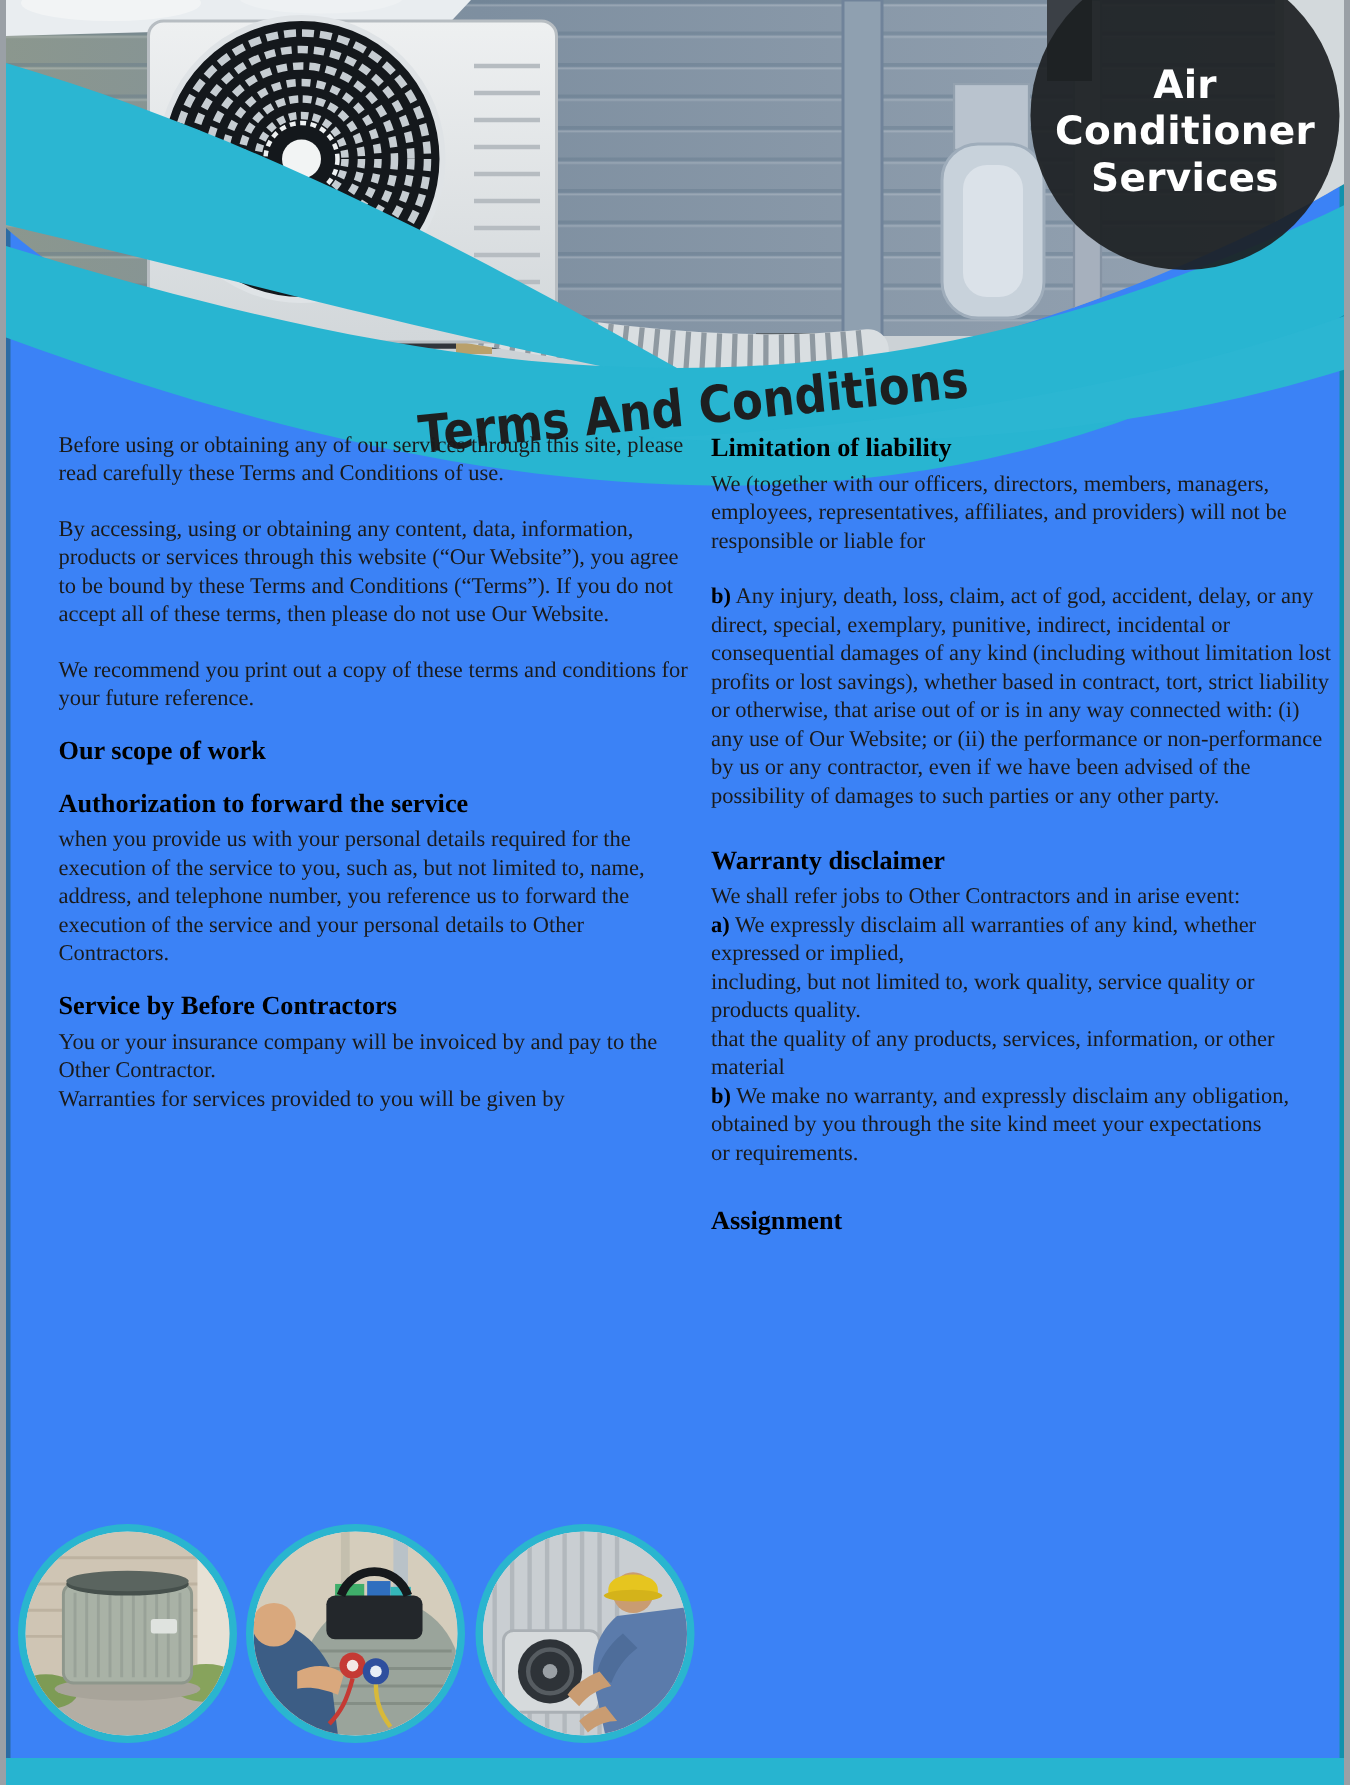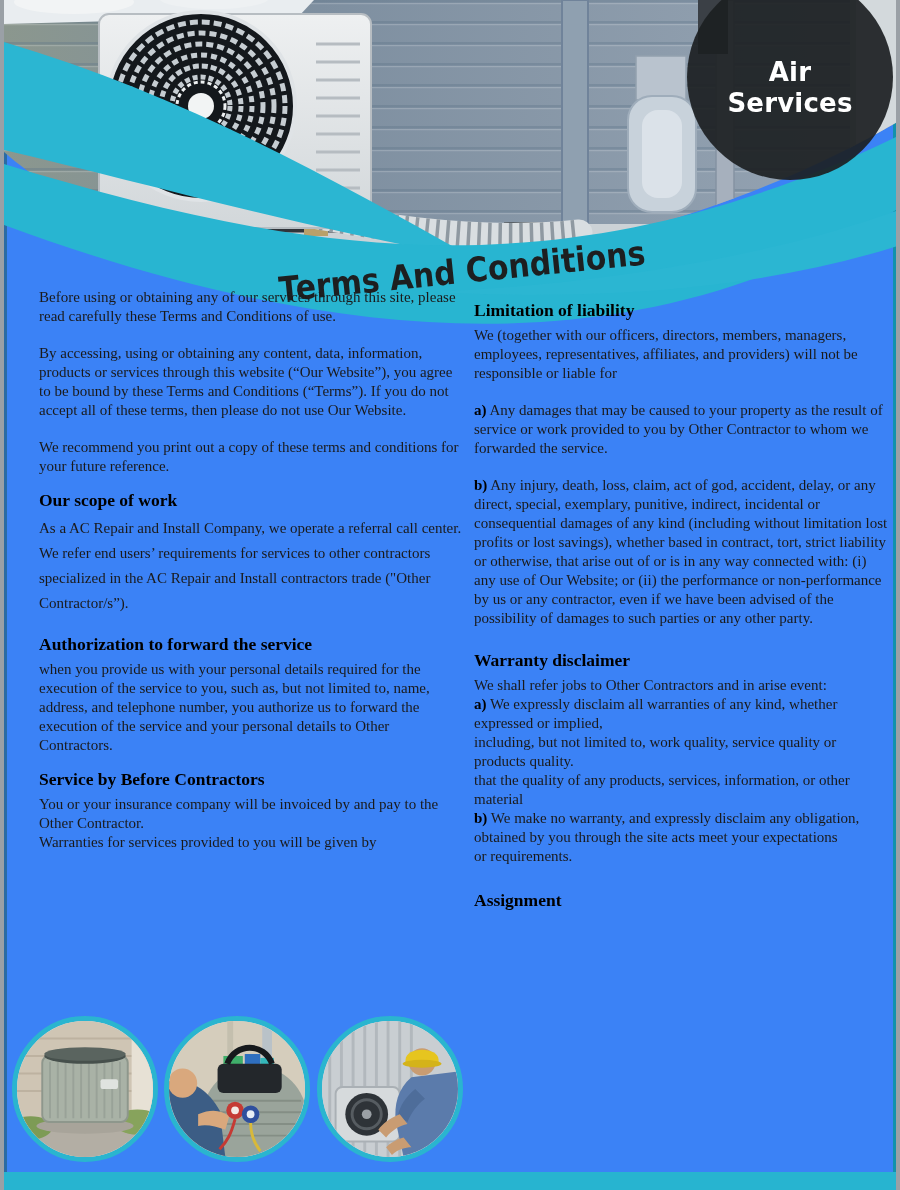--- a/index.html
+++ b/index.html
@@ -19,21 +19,21 @@
     display:flex;flex-direction:column;align-items:center;justify-content:center;
     color:#fff;font-weight:bold;font-size:26px;line-height:31px;text-align:center;
     padding-top:22px;box-sizing:border-box;letter-spacing:.2px;
   }
   .col{position:absolute;z-index:4;font-size:15px;line-height:19px;font-family:Liberation Serif, serif;}
   .col-left{left:35px;top:288px;width:424px;}
   .col-right{left:470px;top:288px;width:415px;}
   .col p{margin:0 0 18px 0;}
   .col p.tight{margin-bottom:10px;}
   h2{font-size:17.5px;line-height:21px;margin:14px 0 5px 0;color:#000;}
-  .col-right h2.first{margin-top:12px;}
+  .col-right h2.first{margin-top:0;}
   .col-right h2.spaced{margin-top:22px;}
   .col-right h2.spaced2{margin-top:24px;}
   .roomy{line-height:25px;margin-bottom:12px;}
   .lineblock div{margin:0;}
   .photos{position:absolute;left:0;top:1016px;width:900px;height:146px;z-index:4;}
   .circle{
     position:absolute;top:0;width:146px;height:146px;border-radius:50%;
     border:5px solid #2ab5cf;box-sizing:border-box;overflow:hidden;background:#ddd;
   }
   .circle svg{display:block;}
@@ -126,55 +126,54 @@
 
     <path d="M0,164 C300,255 560,300 900,133 L900,205 C640,370 340,350 0,225 Z" fill="#28b5d1"></path>
 
     <path d="M430,292 C600,284 770,256 900,208 L900,244 C760,289 600,301 430,292 Z" fill="#2bb6d2"></path>
 
     <text x="458" y="283" transform="rotate(-5.8 458 270)" text-anchor="middle" font-family="DejaVu Sans, Liberation Sans, sans-serif" font-weight="bold" font-size="34" fill="#1d1f20" textLength="368" lengthAdjust="spacingAndGlyphs">Terms And Conditions</text>
   </svg>
 
   <div class="badge">
     <span>Air</span>
+    <span>Conditioner</span>
     <span>Services</span>
   </div>
 
   <div class="col col-left">
     <p>Before using or obtaining any of our services through this site, please read carefully these Terms and Conditions of use.</p>
     <p>By accessing, using or obtaining any content, data, information, products or services through this website (“Our Website”), you agree to be bound by these Terms and Conditions (“Terms”). If you do not accept all of these terms, then please do not use Our Website.</p>
     <p class="tight">We recommend you print out a copy of these terms and conditions for your future reference.</p>
 
     <h2>Our scope of work</h2>
-    <p class="roomy">As a AC Repair and Install Company, we operate a referral call center. We refer end users’ requirements for services to other contractors specialized in the AC Repair and Install contractors trade ("Other Contractor/s”).</p>
 
     <h2>Authorization to forward the service</h2>
-    <p class="tight">when you provide us with your personal details required for the execution of the service to you, such as, but not limited to, name, address, and telephone number, you authorize us to forward the execution of the service and your personal details to Other Contractors.</p>
+    <p class="tight">when you provide us with your personal details required for the execution of the service to you, such as, but not limited to, name, address, and telephone number, you reference us to forward the execution of the service and your personal details to Other Contractors.</p>
 
     <h2>Service by Before Contractors</h2>
     <div class="lineblock">
       <div>You or your insurance company will be invoiced by and pay to the Other Contractor.</div>
       <div>Warranties for services provided to you will be given by</div>
     </div>
   </div>
 
   <div class="col col-right">
     <h2 class="first">Limitation of liability</h2>
     <p>We (together with our officers, directors, members, managers, employees, representatives, affiliates, and providers) will not be responsible or liable for</p>
-    <p><b class="lead">a)</b><span> Any damages that may be caused to your property as the result of service or work provided to you by Other Contractor to whom we forwarded the service.</span></p>
     <p><b class="lead">b)</b><span> Any injury, death, loss, claim, act of god, accident, delay, or any direct, special, exemplary, punitive, indirect, incidental or consequential damages of any kind (including without limitation lost profits or lost savings), whether based in contract, tort, strict liability or otherwise, that arise out of or is in any way connected with: (i) any use of Our Website; or (ii) the performance or non-performance by us or any contractor, even if we have been advised of the possibility of damages to such parties or any other party.</span></p>
 
     <h2 class="spaced">Warranty disclaimer</h2>
     <div class="lineblock">
       <div>We shall refer jobs to Other Contractors and in arise event:</div>
       <div><b class="lead">a)</b><span> We expressly disclaim all warranties of any kind, whether expressed or implied,</span></div>
       <div>including, but not limited to, work quality, service quality or products quality.</div>
       <div>that the quality of any products, services, information, or other material</div>
       <div><b class="lead">b)</b><span> We make no warranty, and expressly disclaim any obligation,</span></div>
-      <div>obtained by you through the site acts meet your expectations</div>
+      <div>obtained by you through the site kind meet your expectations</div>
       <div>or requirements.</div>
     </div>
 
     <h2 class="spaced2">Assignment</h2>
   </div>
 
   <div class="photos">
 
     <div class="circle c1">
       <svg width="136" height="136" viewBox="0 0 140 140">

